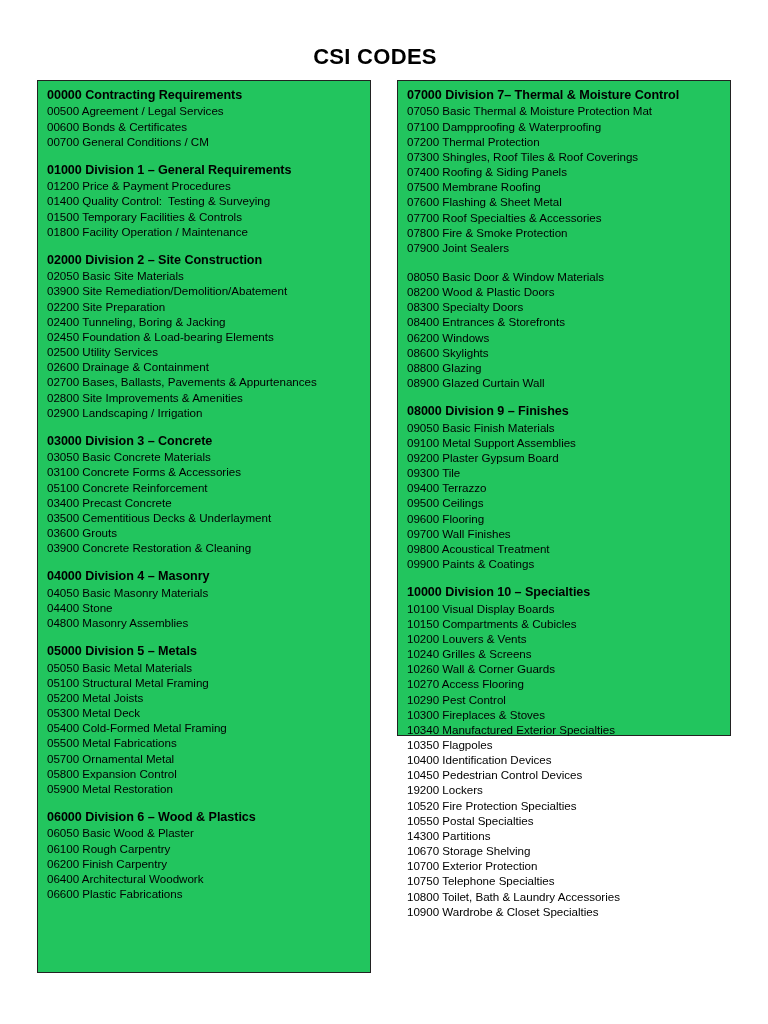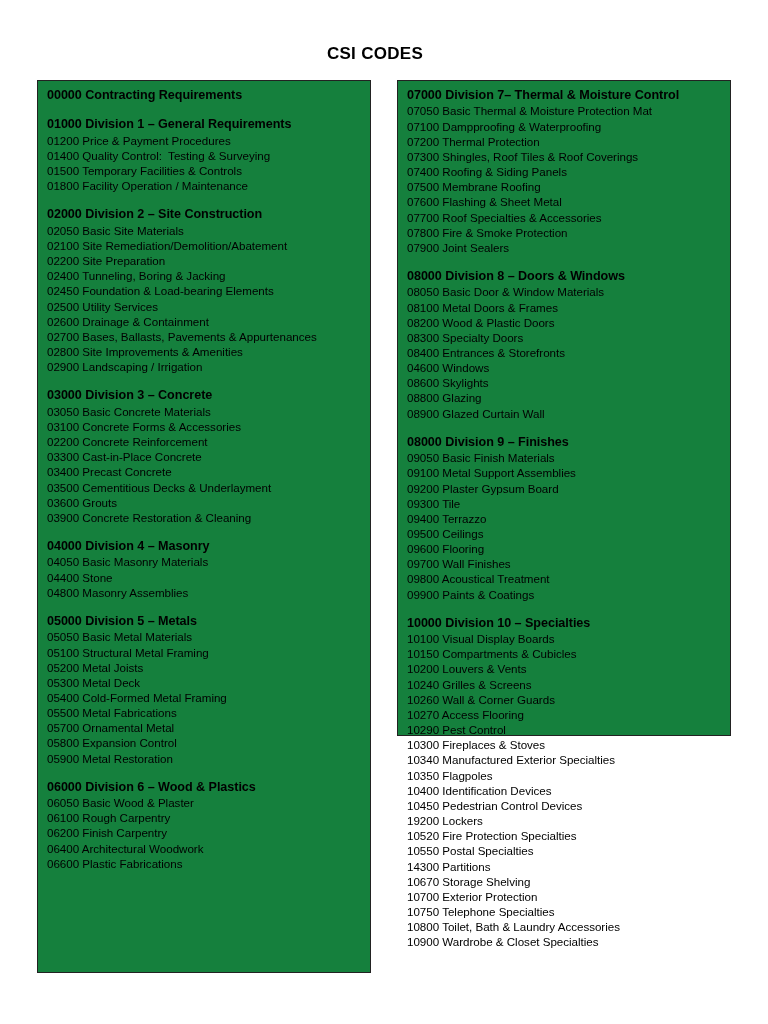--- a/index.html
+++ b/index.html
@@ -20,37 +20,37 @@
     height: 1024px;
     box-sizing: border-box;
     overflow: hidden;
   }
   .page-title {
     position: absolute;
     top: 44px;
     left: 0;
     width: 750px;
     text-align: center;
-    font-size: 17px;
+    font-size: 22px;
     font-weight: bold;
     letter-spacing: 0.3px;
   }
   .columns {
     position: absolute;
     top: 80px;
     left: 37px;
     width: 694px;
     display: flex;
     align-items: flex-start;
     gap: 26px;
   }
   .col-box {
     box-sizing: border-box;
     border: 1.3px solid #222222;
-    background: #15803d;
+    background: #22c55e;
     padding: 7px 8px 8px 9px;
   }
   .col-left {
     width: 334px;
     height: 893px;
   }
   .col-right {
     width: 334px;
     height: 656px;
   }
@@ -83,52 +83,56 @@
 <body>
 
 <div class="page">
 
   <div class="page-title">CSI CODES</div>
 
   <div class="columns">
     <div class="col-box col-left">
         <div class="division">
           <div class="div-heading">00000 Contracting Requirements</div>
+          <ul class="div-items">
+            <li>00500 Agreement / Legal Services</li>
+            <li>00600 Bonds &amp; Certificates</li>
+            <li>00700 General Conditions / CM</li>
+          </ul>
         </div>
         <div class="division">
           <div class="div-heading">01000 Division 1 – General Requirements</div>
           <ul class="div-items">
             <li>01200 Price &amp; Payment Procedures</li>
             <li>01400 Quality Control:  Testing &amp; Surveying</li>
             <li>01500 Temporary Facilities &amp; Controls</li>
             <li>01800 Facility Operation / Maintenance</li>
           </ul>
         </div>
         <div class="division">
           <div class="div-heading">02000 Division 2 – Site Construction</div>
           <ul class="div-items">
             <li>02050 Basic Site Materials</li>
-            <li>02100 Site Remediation/Demolition/Abatement</li>
+            <li>03900 Site Remediation/Demolition/Abatement</li>
             <li>02200 Site Preparation</li>
             <li>02400 Tunneling, Boring &amp; Jacking</li>
             <li>02450 Foundation &amp; Load-bearing Elements</li>
             <li>02500 Utility Services</li>
             <li>02600 Drainage &amp; Containment</li>
             <li>02700 Bases, Ballasts, Pavements &amp; Appurtenances</li>
             <li>02800 Site Improvements &amp; Amenities</li>
             <li>02900 Landscaping / Irrigation</li>
           </ul>
         </div>
         <div class="division">
           <div class="div-heading">03000 Division 3 – Concrete</div>
           <ul class="div-items">
             <li>03050 Basic Concrete Materials</li>
             <li>03100 Concrete Forms &amp; Accessories</li>
-            <li>02200 Concrete Reinforcement</li>
-            <li>03300 Cast-in-Place Concrete</li>
+            <li>05100 Concrete Reinforcement</li>
             <li>03400 Precast Concrete</li>
             <li>03500 Cementitious Decks &amp; Underlayment</li>
             <li>03600 Grouts</li>
             <li>03900 Concrete Restoration &amp; Cleaning</li>
           </ul>
         </div>
         <div class="division">
           <div class="div-heading">04000 Division 4 – Masonry</div>
           <ul class="div-items">
             <li>04050 Basic Masonry Materials</li>
@@ -171,28 +175,26 @@
             <li>07300 Shingles, Roof Tiles &amp; Roof Coverings</li>
             <li>07400 Roofing &amp; Siding Panels</li>
             <li>07500 Membrane Roofing</li>
             <li>07600 Flashing &amp; Sheet Metal</li>
             <li>07700 Roof Specialties &amp; Accessories</li>
             <li>07800 Fire &amp; Smoke Protection</li>
             <li>07900 Joint Sealers</li>
           </ul>
         </div>
         <div class="division">
-          <div class="div-heading">08000 Division 8 – Doors &amp; Windows</div>
           <ul class="div-items">
             <li>08050 Basic Door &amp; Window Materials</li>
-            <li>08100 Metal Doors &amp; Frames</li>
             <li>08200 Wood &amp; Plastic Doors</li>
             <li>08300 Specialty Doors</li>
             <li>08400 Entrances &amp; Storefronts</li>
-            <li>04600 Windows</li>
+            <li>06200 Windows</li>
             <li>08600 Skylights</li>
             <li>08800 Glazing</li>
             <li>08900 Glazed Curtain Wall</li>
           </ul>
         </div>
         <div class="division">
           <div class="div-heading">08000 Division 9 – Finishes</div>
           <ul class="div-items">
             <li>09050 Basic Finish Materials</li>
             <li>09100 Metal Support Assemblies</li>

